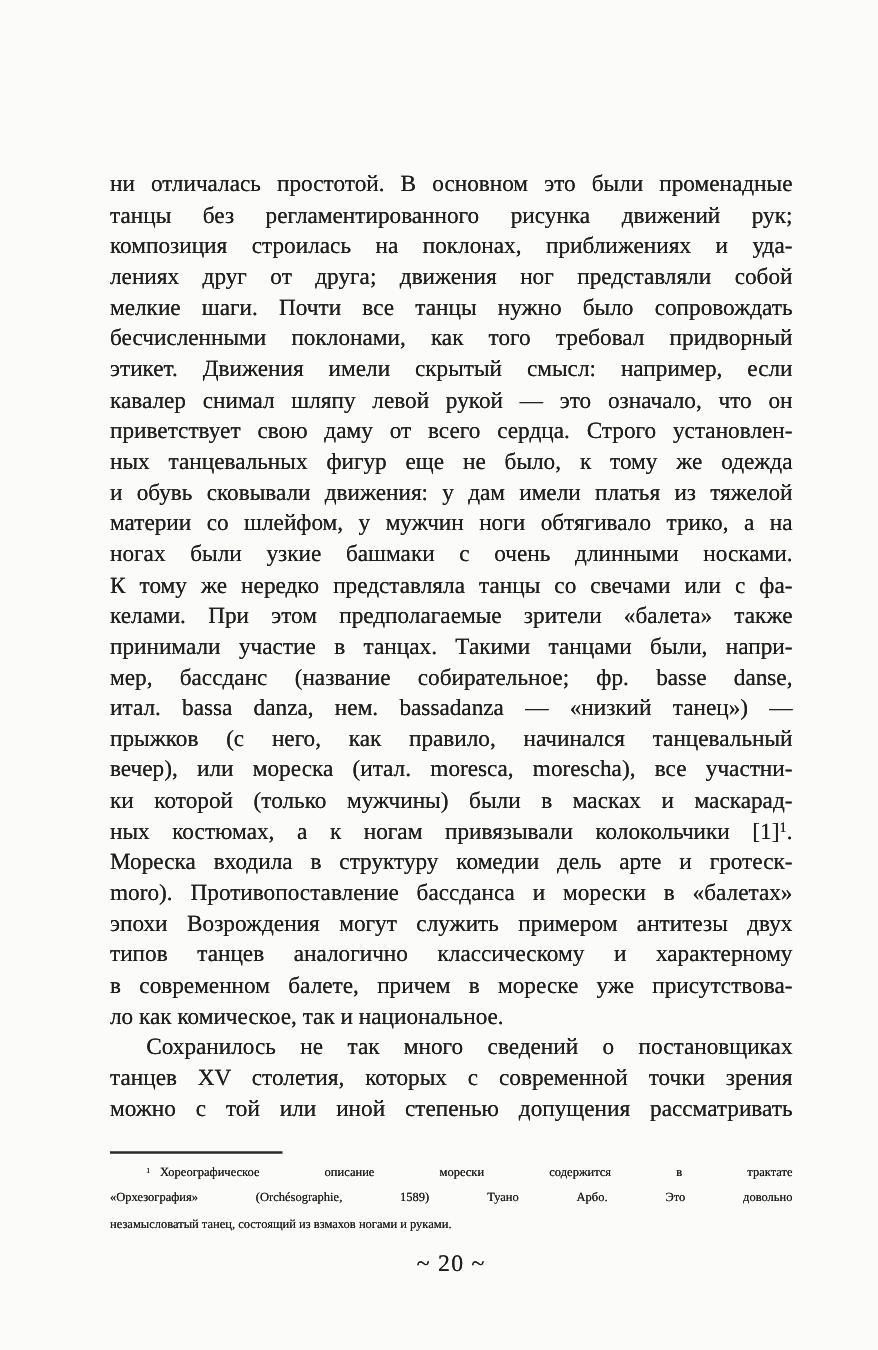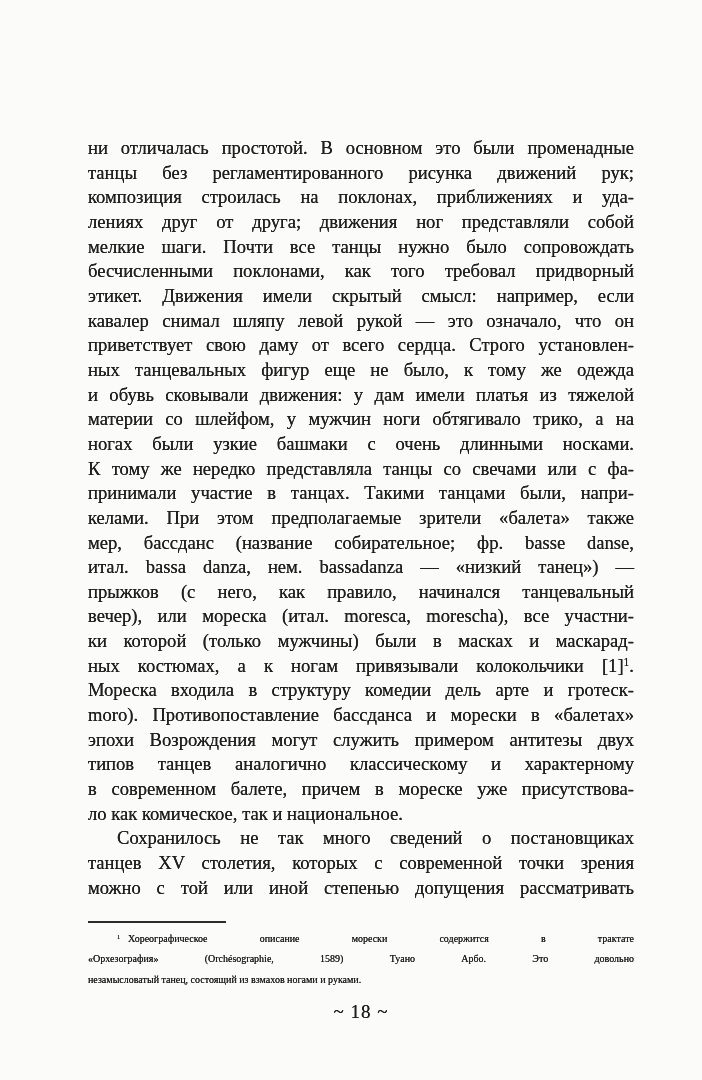--- a/index.html
+++ b/index.html
@@ -63,22 +63,22 @@
       <div class="line"><span class="seg">мелкие шаги. Почти все танцы нужно было сопровождать</span></div>
       <div class="line"><span class="seg">бесчисленными поклонами, как того требовал придворный</span></div>
       <div class="line"><span class="seg">этикет. Движения имели скрытый смысл: например, если</span></div>
       <div class="line"><span class="seg">кавалер снимал шляпу левой рукой — это означало, что он</span></div>
       <div class="line"><span class="seg">приветствует свою даму от всего сердца. Строго установлен-</span></div>
       <div class="line"><span class="seg">ных танцевальных фигур еще не было, к тому же одежда</span></div>
       <div class="line"><span class="seg">и обувь сковывали движения: у дам имели платья из тяжелой</span></div>
       <div class="line"><span class="seg">материи со шлейфом, у мужчин ноги обтягивало трико, а на</span></div>
       <div class="line"><span class="seg">ногах были узкие башмаки с очень длинными носками.</span></div>
       <div class="line"><span class="seg">К тому же нередко представляла танцы со свечами или с фа-</span></div>
+      <div class="line"><span class="seg">келами. При этом предполагаемые зрители «балета» также</span></div>
       <div class="line"><span class="seg">принимали участие в танцах. Такими танцами были, напри-</span></div>
-      <div class="line"><span class="seg">келами. При этом предполагаемые зрители «балета» также</span></div>
       <div class="line"><span class="seg">мер, бассданс (название собирательное; фр. </span><span class="seg i">basse danse</span><span class="seg">,</span></div>
       <div class="line"><span class="seg">итал. </span><span class="seg i">bassa danza</span><span class="seg">, нем. </span><span class="seg i">bassadanza</span><span class="seg"> — «низкий танец») —</span></div>
       <div class="line"><span class="seg">прыжков (с него, как правило, начинался танцевальный</span></div>
       <div class="line"><span class="seg">вечер), или мореска (итал. </span><span class="seg i">moresca, morescha</span><span class="seg">), все участни-</span></div>
       <div class="line"><span class="seg">ки которой (только мужчины) были в масках и маскарад-</span></div>
       <div class="line"><span class="seg">ных костюмах, а к ногам привязывали колокольчики [1]</span><span class="seg sup">1</span><span class="seg">.</span></div>
       <div class="line"><span class="seg">Мореска входила в структуру комедии дель арте и гротеск-</span></div>
       <div class="line"><span class="seg i">moro</span><span class="seg">). Противопоставление бассданса и морески в «балетах»</span></div>
       <div class="line"><span class="seg">эпохи Возрождения могут служить примером антитезы двух</span></div>
       <div class="line"><span class="seg">типов танцев аналогично классическому и характерному</span></div>
@@ -87,14 +87,14 @@
       <div class="line indent"><span class="seg">Сохранилось не так много сведений о постановщиках</span></div>
       <div class="line"><span class="seg">танцев XV столетия, которых с современной точки зрения</span></div>
       <div class="line"><span class="seg">можно с той или иной степенью допущения рассматривать</span></div>
     </div>
   <div class="footnote-rule"></div>
   <div class="footnote-block" id="footnote-text">
       <div class="line indent"><span class="seg sup">1</span><span class="seg">Хореографическое описание морески содержится в трактате</span></div>
       <div class="line"><span class="seg">«Орхезография» (Orchésographie, 1589) Туано Арбо. Это довольно</span></div>
       <div class="line end"><span class="seg">незамысловатый танец, состоящий из взмахов ногами и руками.</span></div>
     </div>
-  <div class="page-number">~ 18 ~</div>
+  <div class="page-number">~ 20 ~</div>
 </div>
 
 </body></html>

